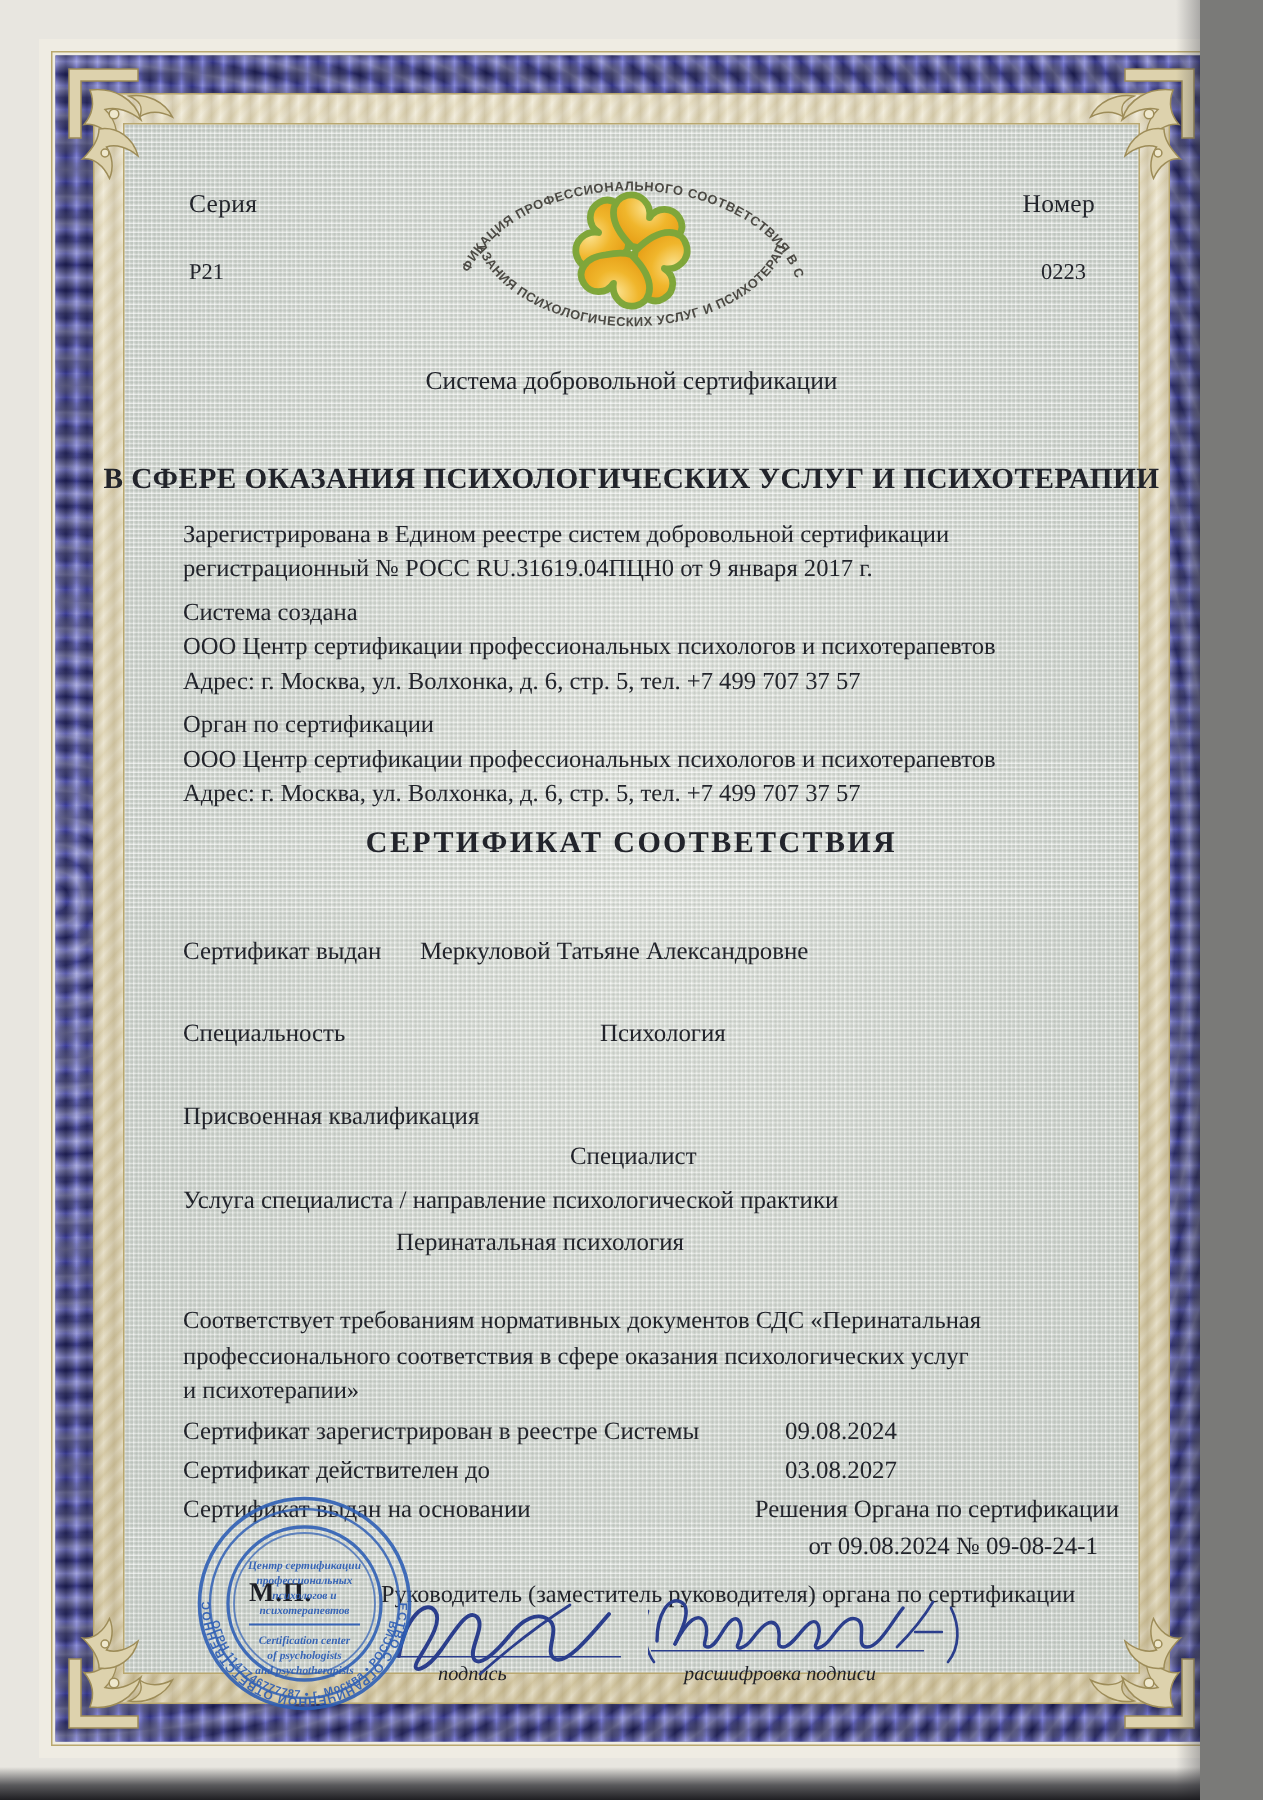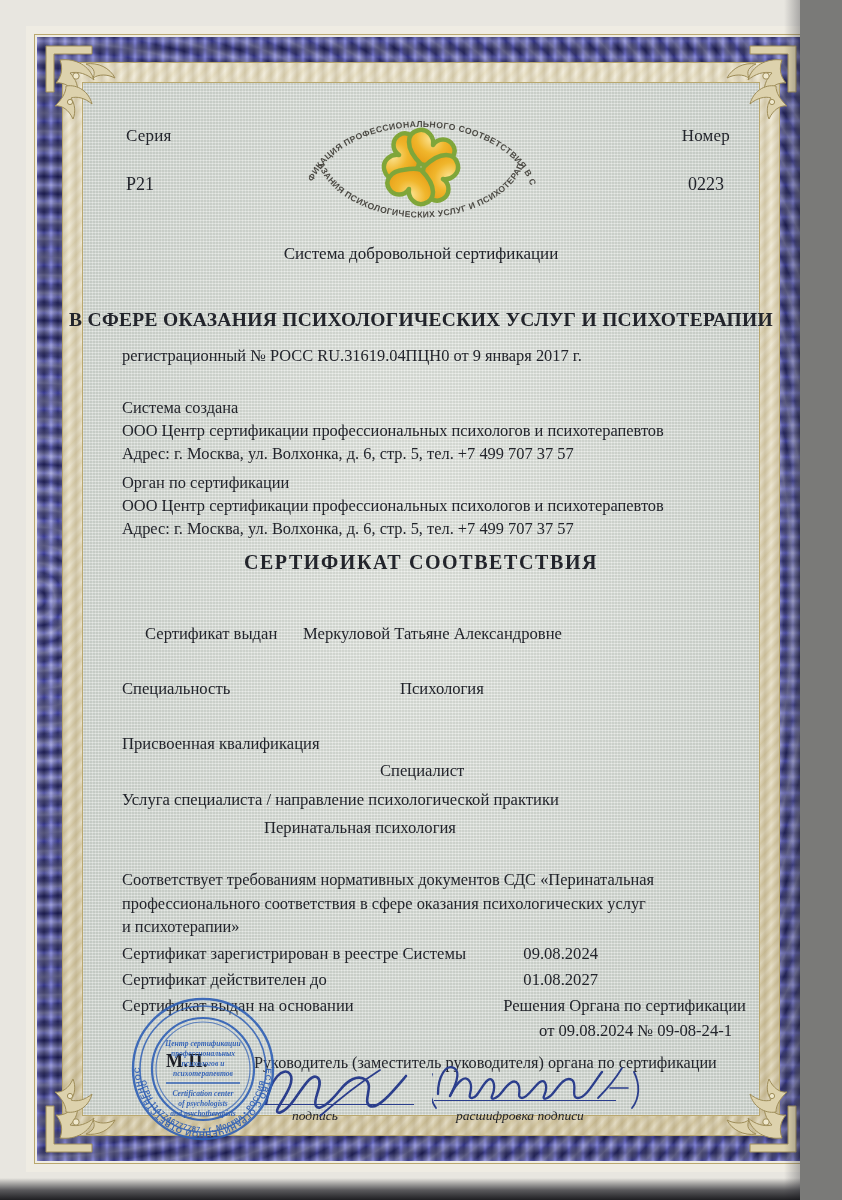--- a/index.html
+++ b/index.html
@@ -154,21 +154,21 @@
   }
 
   .hdr-label {
     position: absolute;
     font-size: 17px;
     letter-spacing: 0.2px;
     color: #23252c;
   }
   .hdr-value {
     position: absolute;
-    font-size: 18px;
+    font-size: 15px;
     color: #23252c;
   }
 
   .logo-wrap {
     position: absolute;
     left: 50%;
     transform: translateX(-50%);
     top: 76px;
     width: 250px;
     height: 130px;
@@ -374,38 +374,39 @@
             </g>
           </g>
         </svg>
       </div>
 
       <div class="center-line sys-title" style="top:218px;">Система добровольной сертификации</div>
 
       <div class="center-line main-title" style="top:280px;">В СФЕРЕ ОКАЗАНИЯ ПСИХОЛОГИЧЕСКИХ УСЛУГ И ПСИХОТЕРАПИИ</div>
 
       <div class="blk" style="top:318px;">
+        <div class="ln">Зарегистрирована в Едином реестре систем добровольной сертификации</div>
         <div class="ln">регистрационный № РОСС RU.31619.04ПЦН0 от 9 января 2017 г.</div>
       </div>
 
       <div class="blk" style="top:370px;">
         <div class="ln">Система создана</div>
         <div class="ln">ООО Центр сертификации профессиональных психологов и психотерапевтов</div>
         <div class="ln">Адрес: г. Москва, ул. Волхонка, д. 6, стр. 5, тел. +7 499 707 37 57</div>
       </div>
 
       <div class="blk" style="top:445px;">
         <div class="ln">Орган по сертификации</div>
         <div class="ln">ООО Центр сертификации профессиональных психологов и психотерапевтов</div>
         <div class="ln">Адрес: г. Москва, ул. Волхонка, д. 6, стр. 5, тел. +7 499 707 37 57</div>
       </div>
 
       <div class="center-line cert-title" style="top:525px;">СЕРТИФИКАТ СООТВЕТСТВИЯ</div>
 
-      <div class="row" style="top:598px;margin-left:23px;">
+      <div class="row" style="top:598px;">
         <span class="lbl">Сертификат выдан</span>
         <span class="val" style="left:158px; top:0;">Меркуловой Татьяне Александровне</span>
       </div>
 
       <div class="row" style="top:708px;">
         <span class="lbl">Присвоенная квалификация</span>
       </div>
 
       <div class="row" style="top:653px;">
         <span class="lbl">Специальность</span>
@@ -427,21 +428,21 @@
         <div>профессионального соответствия в сфере оказания психологических услуг</div>
         <div>и психотерапии»</div>
       </div>
 
       <div class="reg-row" style="top:915px;">
         <span>Сертификат зарегистрирован в реестре Системы</span>
         <span class="rv" style="right:148px; top:0;">09.08.2024</span>
       </div>
       <div class="reg-row" style="top:941px;">
         <span>Сертификат действителен до</span>
-        <span class="rv" style="right:148px; top:0;">01.08.2027</span>
+        <span class="rv" style="right:148px; top:0;">03.08.2027</span>
       </div>
       <div class="reg-row" style="top:967px;">
         <span>Сертификат выдан на основании</span>
         <span class="rv" style="right:0px; top:0;">Решения Органа по сертификации</span>
       </div>
       <div class="reg-row" style="top:992px;">
         <span class="rv" style="right:14px; top:0;">от 09.08.2024 № 09-08-24-1</span>
       </div>
 
       <div class="mp" style="left:140px; top:1025px;">М.П.</div>

